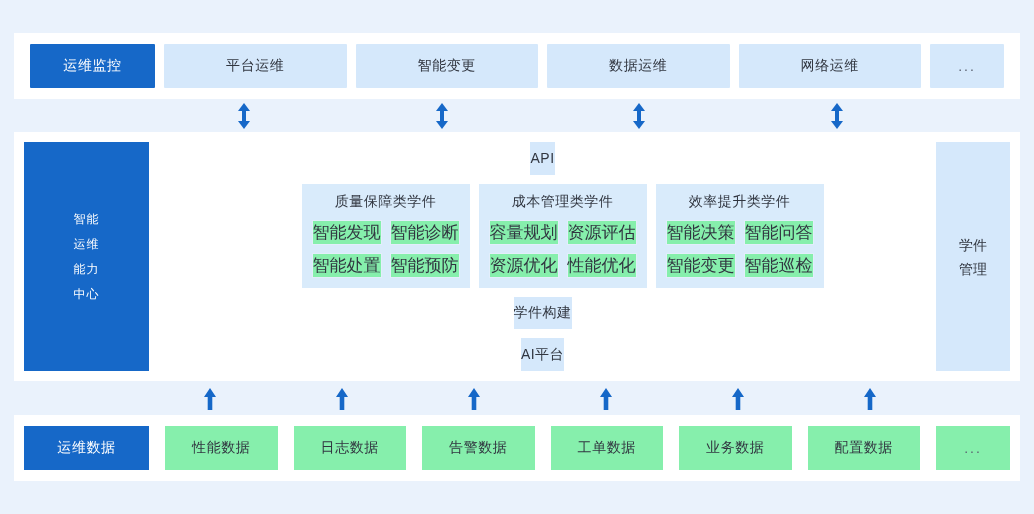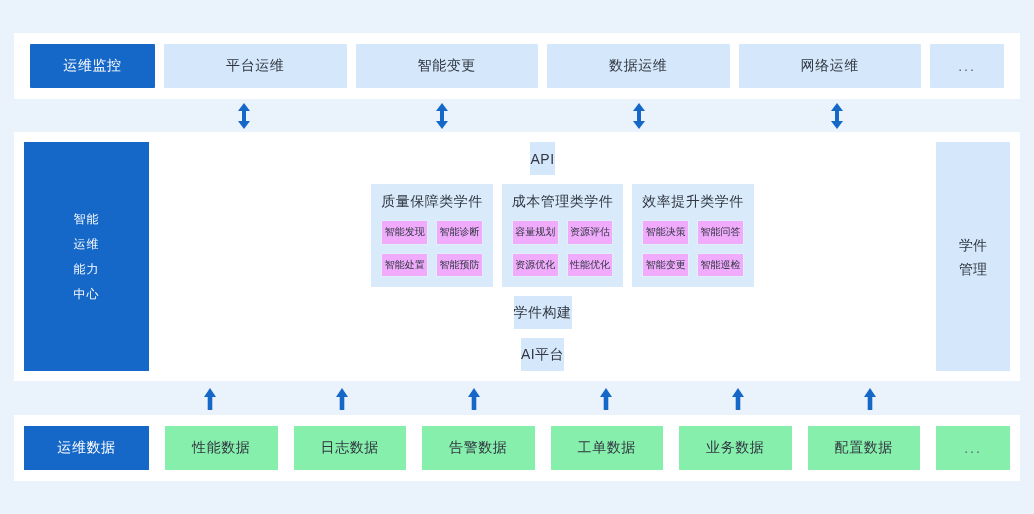--- a/index.html
+++ b/index.html
@@ -154,26 +154,26 @@
     margin-bottom: 9px;
   }
   .group-grid {
     flex: 1 1 auto;
     display: grid;
     grid-template-columns: 1fr 1fr;
     grid-auto-rows: 1fr;
     gap: 8px;
   }
   .chip {
-    background: #f0abfc;
+    background: #86efac;
     border: 1px solid #e3eefb;
     display: flex;
     align-items: center;
     justify-content: center;
-    font-size: 10px;
+    font-size: 17px;
     color: #313640;
     box-sizing: border-box;
   }
 
   
   #band-up {
     position: absolute;
     left: 14px;
     top: 381px;
     width: 1006px;

